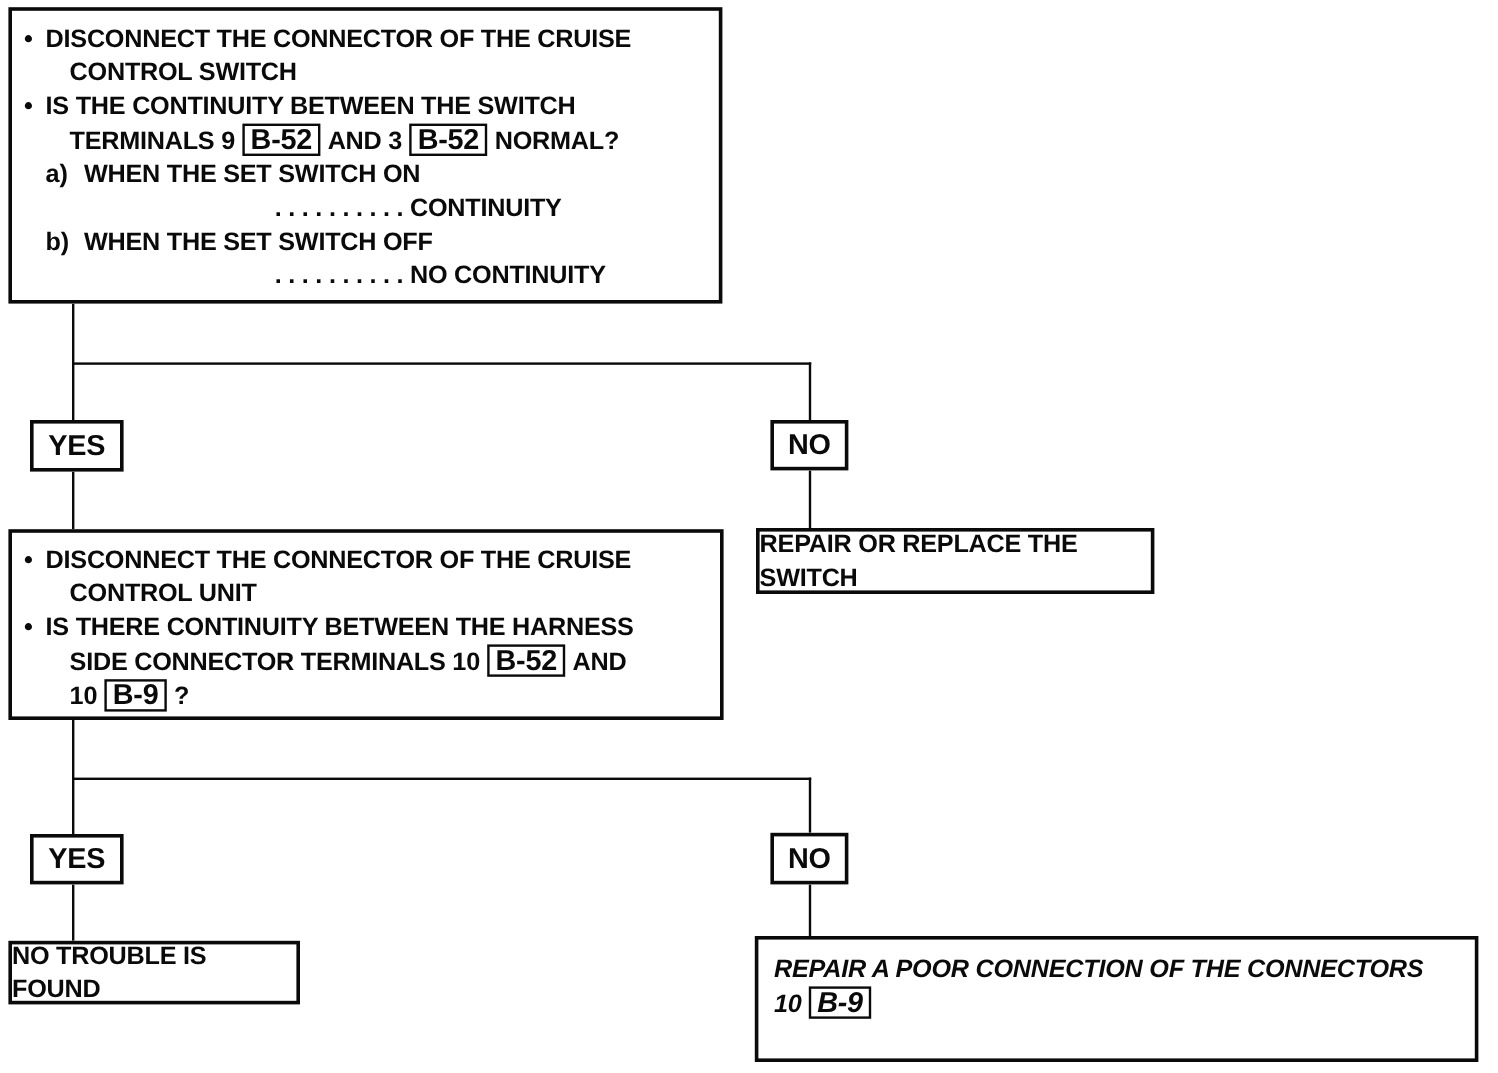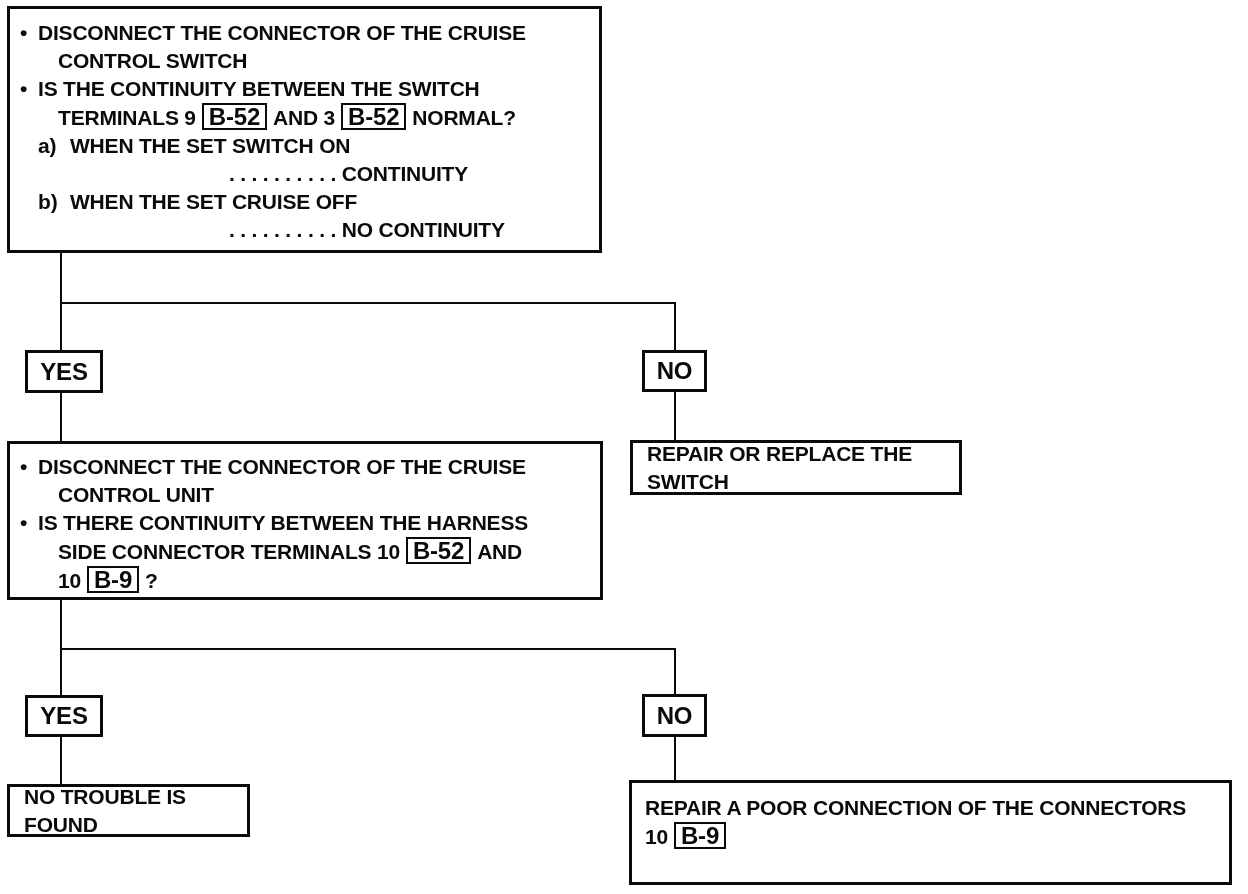--- a/index.html
+++ b/index.html
@@ -7,21 +7,21 @@
     position:relative; width:1248px; height:894px; background:#ffffff;
     font-family:"Liberation Sans", sans-serif; font-weight:700; color:#0a0a0a;
     overflow:hidden;
   }
   .node {
     position:absolute; box-sizing:border-box; background:#ffffff;
     border:3px solid #0a0a0a; font-size:21px; line-height:28px; letter-spacing:-0.2px;
   }
   .vline, .hline { position:absolute; background:#0a0a0a; }
   .badge { display:flex; align-items:center; justify-content:center; font-size:24px; }
-  .single { display:flex; align-items:center; padding-left:14px; }
+  .single { display:flex; align-items:center; }
   .pad-top { padding-top:10px; }
   .b-row { display:flex; padding-left:10px; }
   .bullet { width:18px; flex:none; }
   .cont { padding-left:28px;margin-left:20px; }
   .item-row { display:flex; padding-left:28px; }
   .item-label { width:32px; flex:none; }
   .result { padding-left:219px; }
   .conn {
     display:inline-block; border:2px solid #0a0a0a; padding:0 5px; margin:0 6px;
     line-height:23px; font-size:24px; vertical-align:baseline;
@@ -57,21 +57,21 @@
     <div class="cont">
       <span>TERMINALS 9</span><span class="conn">B-52</span><span>AND 3</span><span class="conn">B-52</span><span>NORMAL?</span>
     </div>
     <div class="item-row">
       <span class="item-label">a)</span>
       <span>WHEN THE SET SWITCH ON</span>
     </div>
     <div class="result">. . . . . . . . . . CONTINUITY</div>
     <div class="item-row">
       <span class="item-label">b)</span>
-      <span>WHEN THE SET CRUISE OFF</span>
+      <span>WHEN THE SET SWITCH OFF</span>
     </div>
     <div class="result">. . . . . . . . . . NO CONTINUITY</div>
   </div>
 
   <div class="node badge" style="left:25px; top:350px; width:78px; height:43px;">
     <span>YES</span>
   </div>
   <div class="node badge" style="left:642px; top:350px; width:65px; height:42px;">
     <span>NO</span>
   </div>
@@ -102,20 +102,20 @@
     <span>YES</span>
   </div>
   <div class="node badge" style="left:642px; top:694px; width:65px; height:43px;">
     <span>NO</span>
   </div>
 
   <div class="node single" style="left:7px; top:784px; width:243px; height:53px;">
     <span>NO TROUBLE IS FOUND</span>
   </div>
 
-  <div class="node" style="left:629px; top:780px; width:603px; height:105px; padding-top:11px;">
+  <div class="node" style="left:629px; top:780px; width:603px; height:105px; padding-top:11px;font-style:italic;">
     <div class="textline">REPAIR A POOR CONNECTION OF THE CONNECTORS</div>
     <div class="textline">
       <span>10</span><span class="conn">B-9</span>
     </div>
   </div>
 
 </div>
 
 </body></html>

